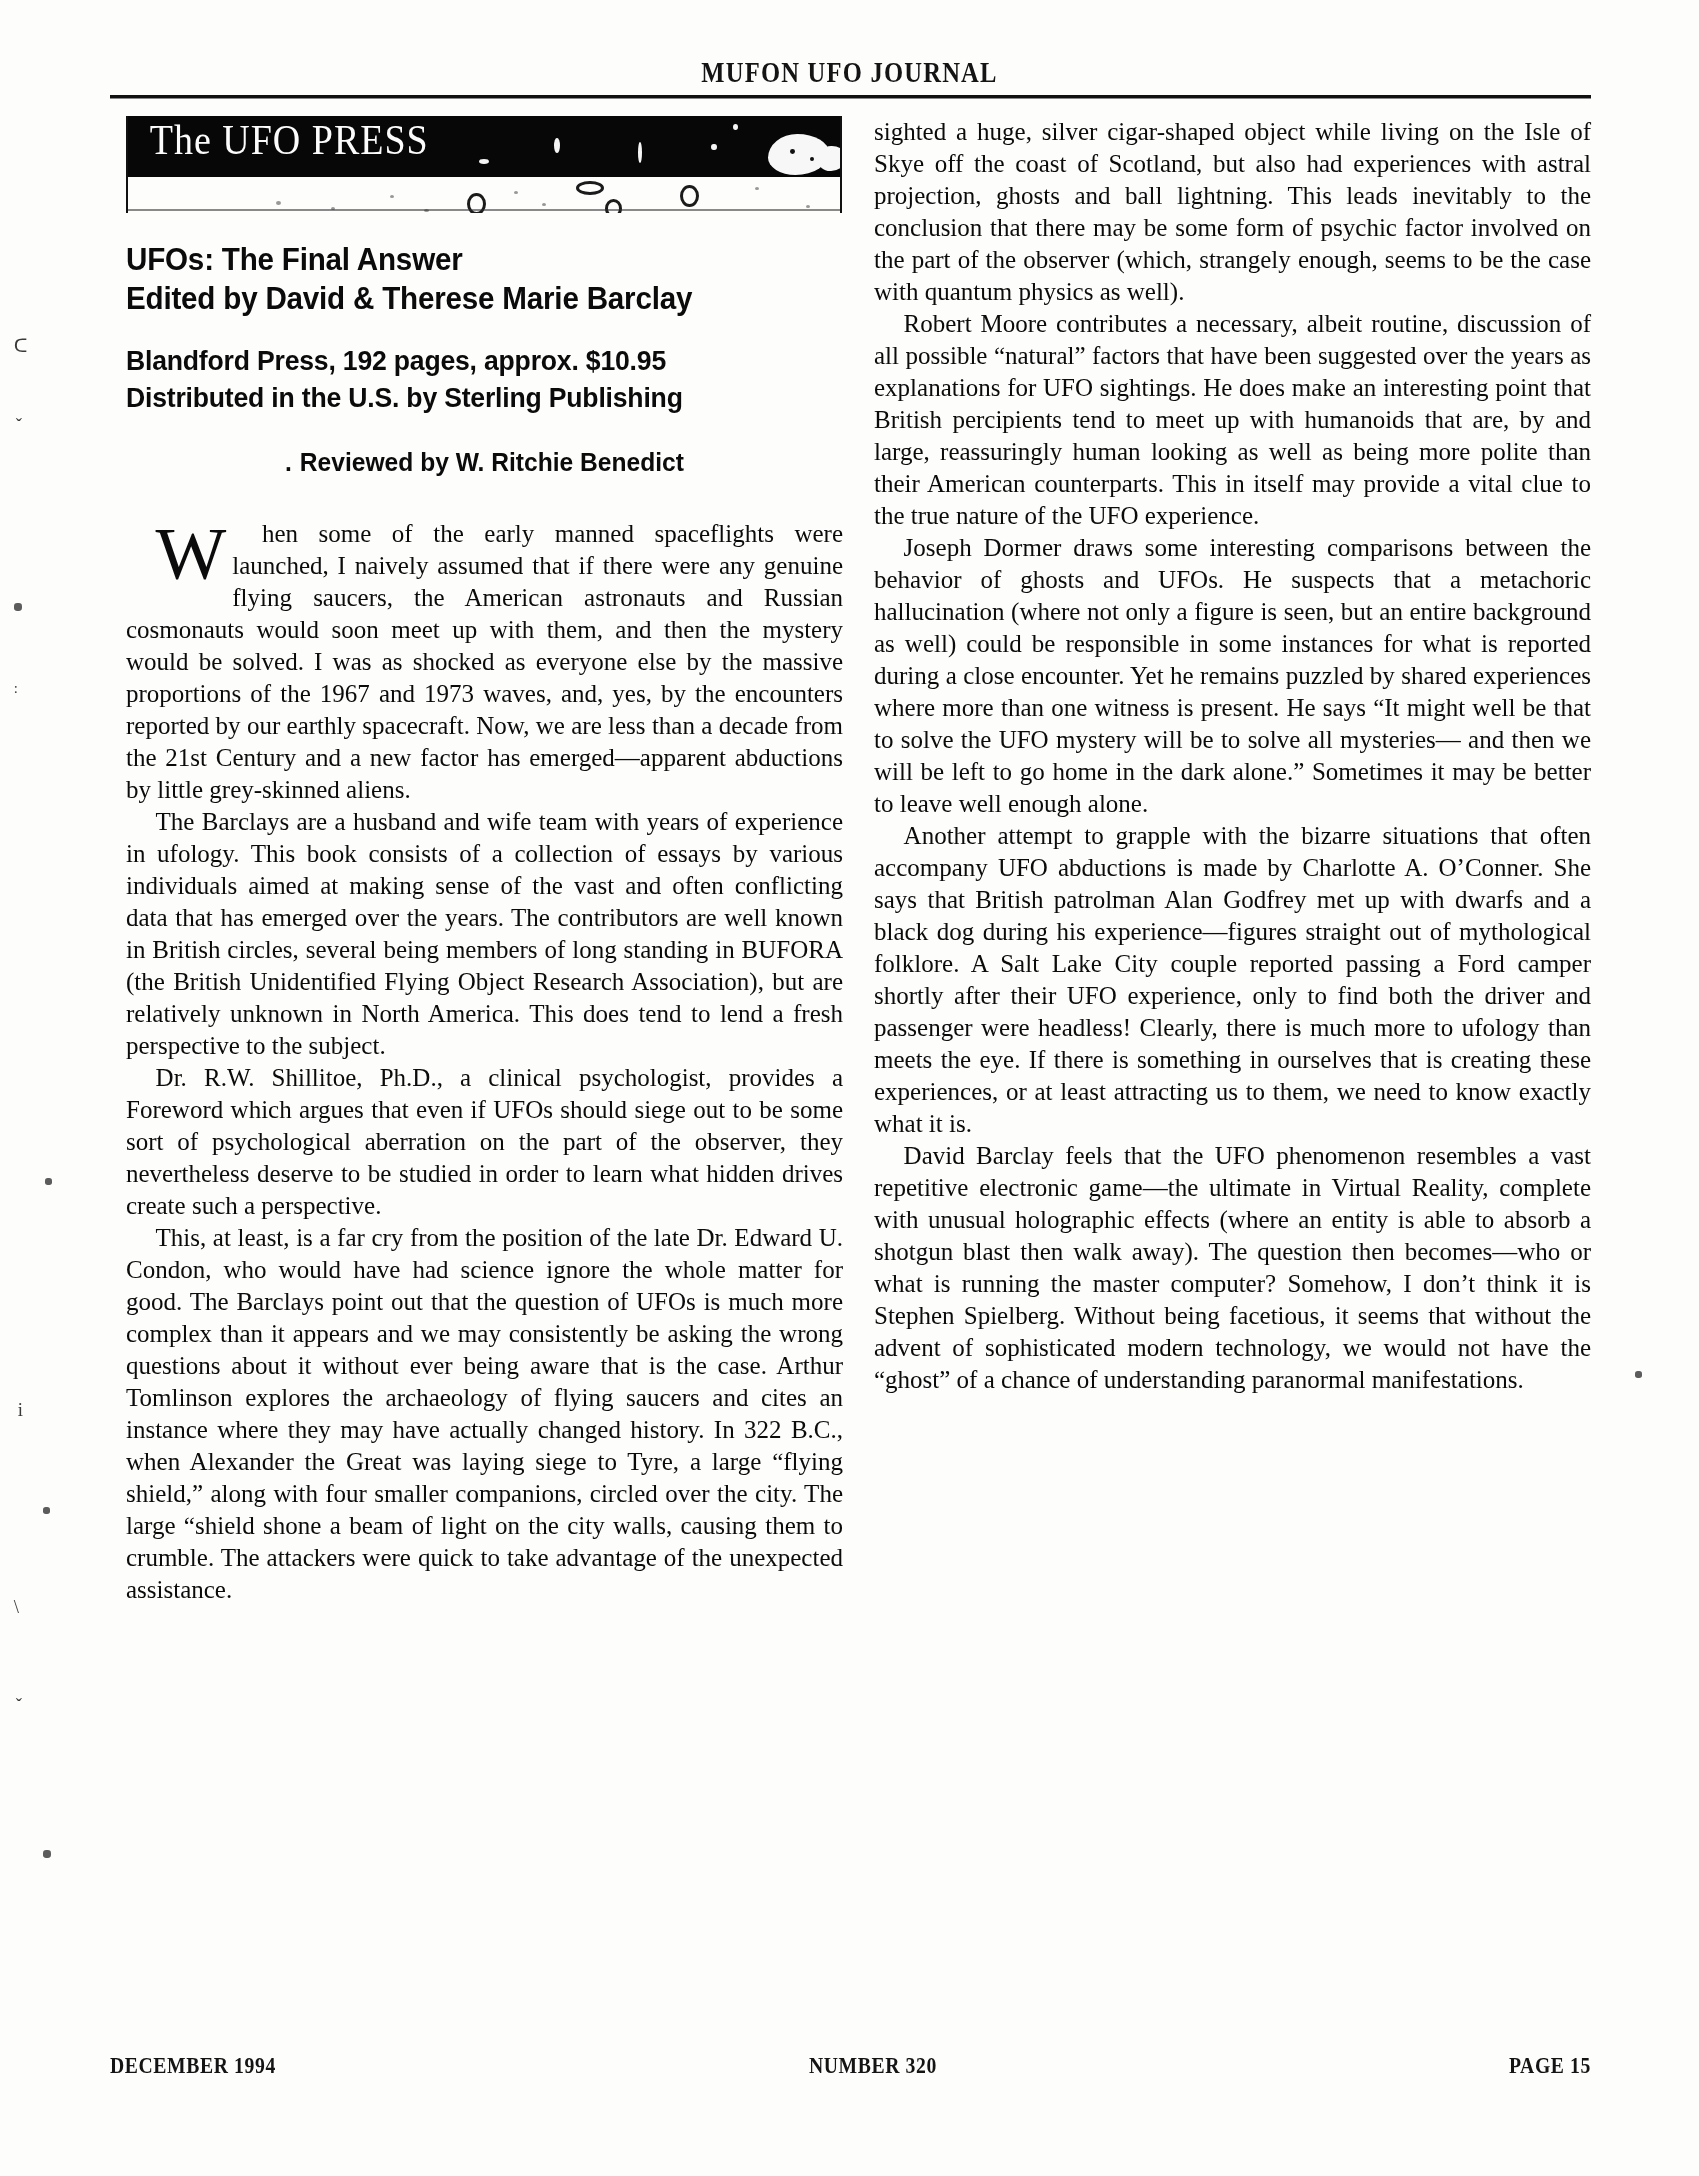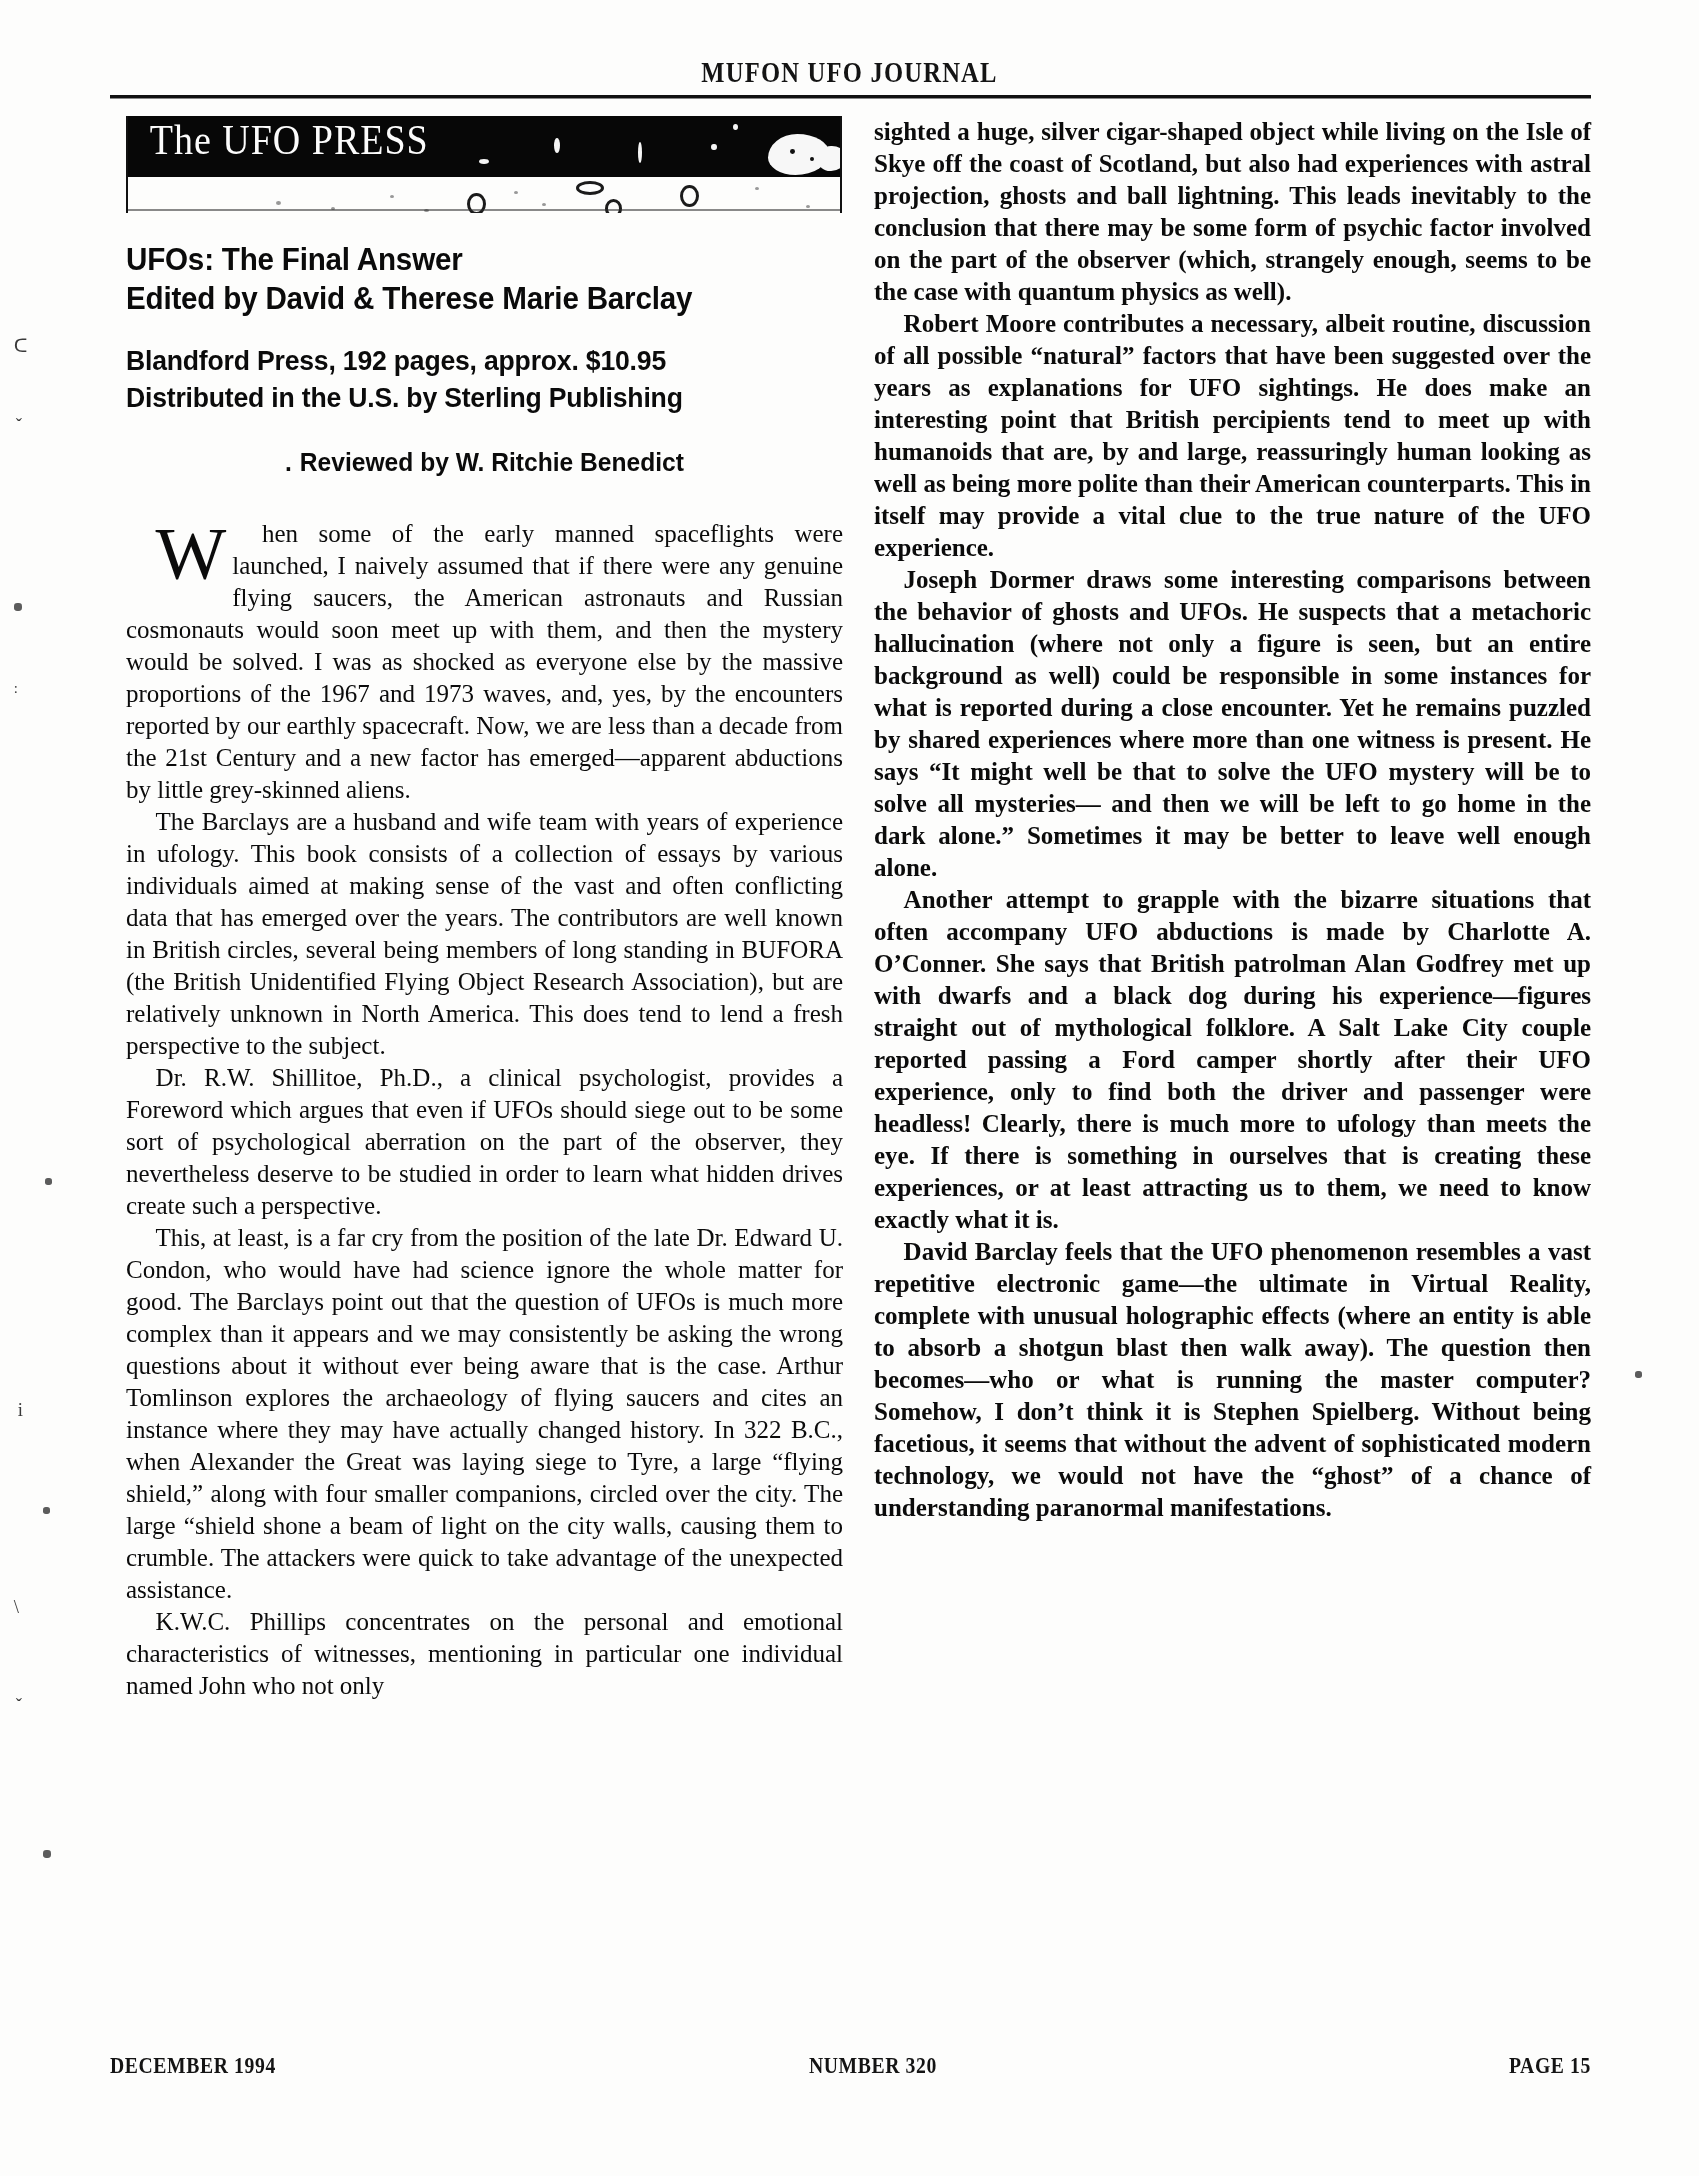--- a/index.html
+++ b/index.html
@@ -57,21 +57,21 @@
     top: 116px;
     width: 717px;
     font-size: 25px;
     line-height: 32px;
     text-align: justify;
     text-justify: inter-word;
     -webkit-hyphens: none;
     hyphens: none;
   }
   .col-left  { left: 126px; }
-  .col-right { left: 874px; width: 717px; font-weight: bold; }
+  .col-right { left: 874px; width: 717px; }
 
   .col p {
     margin: 0;
     text-indent: 29.6px;
   }
   .col p.no-indent { text-indent: 0; }
 
   
   .masthead {
     position: relative;
@@ -286,21 +286,20 @@
     </div>
 
     <div class="book-reviewer">
       <span class="lead-dot">.</span><span>Reviewed by W. Ritchie Benedict</span>
     </div>
 
     <p class="dropcap-para"><span class="dropcap">W</span><span>hen some of the early manned spaceflights were launched, I naively assumed that if there were any genuine flying saucers, the American astronauts and Russian cosmonauts would soon meet up with them, and then the mystery would be solved. I was as shocked as everyone else by the massive proportions of the 1967 and 1973 waves, and, yes, by the encounters reported by our earthly spacecraft. Now, we are less than a decade from the 21st Century and a new factor has emerged—apparent abductions by little grey-skinned aliens.</span></p>
     <p>The Barclays are a husband and wife team with years of experience in ufology. This book consists of a collection of essays by various individuals aimed at making sense of the vast and often conflicting data that has emerged over the years. The contributors are well known in British circles, several being members of long standing in BUFORA (the British Unidentified Flying Object Research Association), but are relatively unknown in North America. This does tend to lend a fresh perspective to the subject.</p>
     <p>Dr. R.W. Shillitoe, Ph.D., a clinical psychologist, provides a Foreword which argues that even if UFOs should siege out to be some sort of psychological aberration on the part of the observer, they nevertheless deserve to be studied in order to learn what hidden drives create such a perspective.</p>
     <p>This, at least, is a far cry from the position of the late Dr. Edward U. Condon, who would have had science ignore the whole matter for good. The Barclays point out that the question of UFOs is much more complex than it appears and we may consistently be asking the wrong questions about it without ever being aware that is the case. Arthur Tomlinson explores the archaeology of flying saucers and cites an instance where they may have actually changed history. In 322 B.C., when Alexander the Great was laying siege to Tyre, a large “flying shield,” along with four smaller companions, circled over the city. The large “shield shone a beam of light on the city walls, causing them to crumble. The attackers were quick to take advantage of the unexpected assistance.</p>
-    <p>K.W.C. Phillips concentrates on the personal and emotional characteristics of witnesses, mentioning in particular one individual named John who not only</p>
   </div>
 
   <div class="col col-right">
     <p class="no-indent">sighted a huge, silver cigar-shaped object while living on the Isle of Skye off the coast of Scotland, but also had experiences with astral projection, ghosts and ball lightning. This leads inevitably to the conclusion that there may be some form of psychic factor involved on the part of the observer (which, strangely enough, seems to be the case with quantum physics as well).</p>
     <p>Robert Moore contributes a necessary, albeit routine, discussion of all possible “natural” factors that have been suggested over the years as explanations for UFO sightings. He does make an interesting point that British percipients tend to meet up with humanoids that are, by and large, reassuringly human looking as well as being more polite than their American counterparts. This in itself may provide a vital clue to the true nature of the UFO experience.</p>
     <p>Joseph Dormer draws some interesting comparisons between the behavior of ghosts and UFOs. He suspects that a metachoric hallucination (where not only a figure is seen, but an entire background as well) could be responsible in some instances for what is reported during a close encounter. Yet he remains puzzled by shared experiences where more than one witness is present. He says “It might well be that to solve the UFO mystery will be to solve all mysteries— and then we will be left to go home in the dark alone.” Sometimes it may be better to leave well enough alone.</p>
     <p>Another attempt to grapple with the bizarre situations that often accompany UFO abductions is made by Charlotte A. O’Conner. She says that British patrolman Alan Godfrey met up with dwarfs and a black dog during his experience—figures straight out of mythological folklore. A Salt Lake City couple reported passing a Ford camper shortly after their UFO experience, only to find both the driver and passenger were headless! Clearly, there is much more to ufology than meets the eye. If there is something in ourselves that is creating these experiences, or at least attracting us to them, we need to know exactly what it is.</p>
     <p>David Barclay feels that the UFO phenomenon resembles a vast repetitive electronic game—the ultimate in Virtual Reality, complete with unusual holographic effects (where an entity is able to absorb a shotgun blast then walk away). The question then becomes—who or what is running the master computer? Somehow, I don’t think it is Stephen Spielberg. Without being facetious, it seems that without the advent of sophisticated modern technology, we would not have the “ghost” of a chance of understanding paranormal manifestations.</p>
   </div>
 

